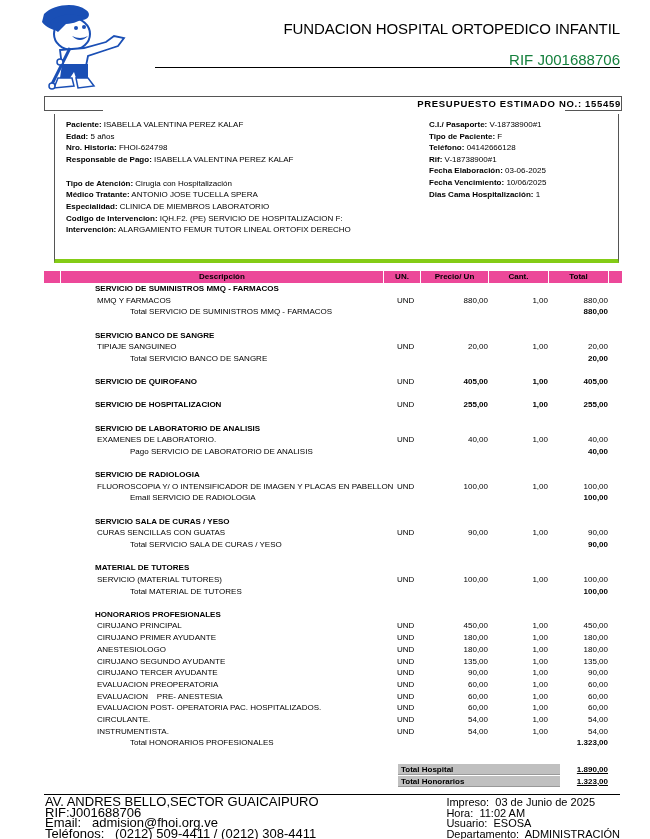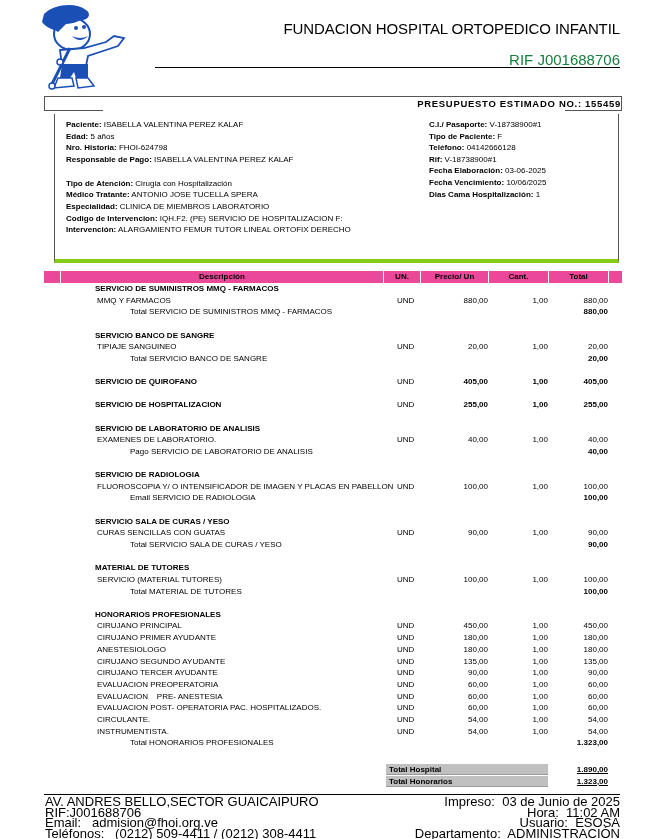--- a/index.html
+++ b/index.html
@@ -35,26 +35,26 @@
   .row .un { position: absolute; left: 397px; }
   .row .pr { position: absolute; right: 162px; text-align: right; }
   .row .qt { position: absolute; right: 102px; text-align: right; }
   .row .tt { position: absolute; right: 42px; text-align: right; }
   .row.bold .desc, .row.bold .pr, .row.bold .qt, .row.bold .tt { font-weight: bold; }
   .row.sub .tt { font-weight: bold; }
   .spacer { height: 11.5px; }
 
   .totals { position: absolute; left: 386px; top: 764px; width: 236px; font-size: 8px; }
   .tot-row { position: relative; height: 11.5px; line-height: 11.5px; }
-  .tot-label { position: absolute; left: 0; width: 162px; height: 11px; background: #c0c0c0; font-weight: bold; padding-left: 3px; border-bottom: 1px solid #999; }
+  .tot-label { position: absolute; left: 12px; width: 162px; height: 11px; background: #c0c0c0; font-weight: bold; padding-left: 3px; border-bottom: 1px solid #999; }
   .tot-val { position: absolute; right: 14px; font-weight: bold; text-decoration: underline; }
 
   .footer-rule { position: absolute; left: 44px; width: 576px; top: 794px; height: 1px; background: #000; }
   .footer-left { position: absolute; left: 45px; top: 797px; font-size: 13px; line-height: 10.6px; }
-  .footer-right { position: absolute; right: 30px; top: 797px; font-size: 13px; line-height: 10.6px; text-align: right; }
+  .footer-right { position: absolute; right: 30px; top: 797px; font-size: 11px; line-height: 10.6px; text-align: left; }
   .footer-right div { white-space: nowrap; }
 </style>
 </head>
 <body>
 
 <div class="logo">
   <svg width="118" height="90" viewBox="0 0 118 90">
     <path d="M30 12 C40 2 62 0 72 8 C78 12 74 18 68 18 C70 24 60 26 54 24 L46 30 C40 28 32 26 28 20 Z" fill="#1a4fb5"></path>
     <ellipse cx="58" cy="32" rx="18" ry="16" fill="#fff" stroke="#1a4fb5" stroke-width="2"></ellipse>
     <path d="M36 20 C42 12 60 10 72 16 C66 18 60 22 52 22 L44 30 C40 28 38 24 36 20Z" fill="#1a4fb5"></path>

